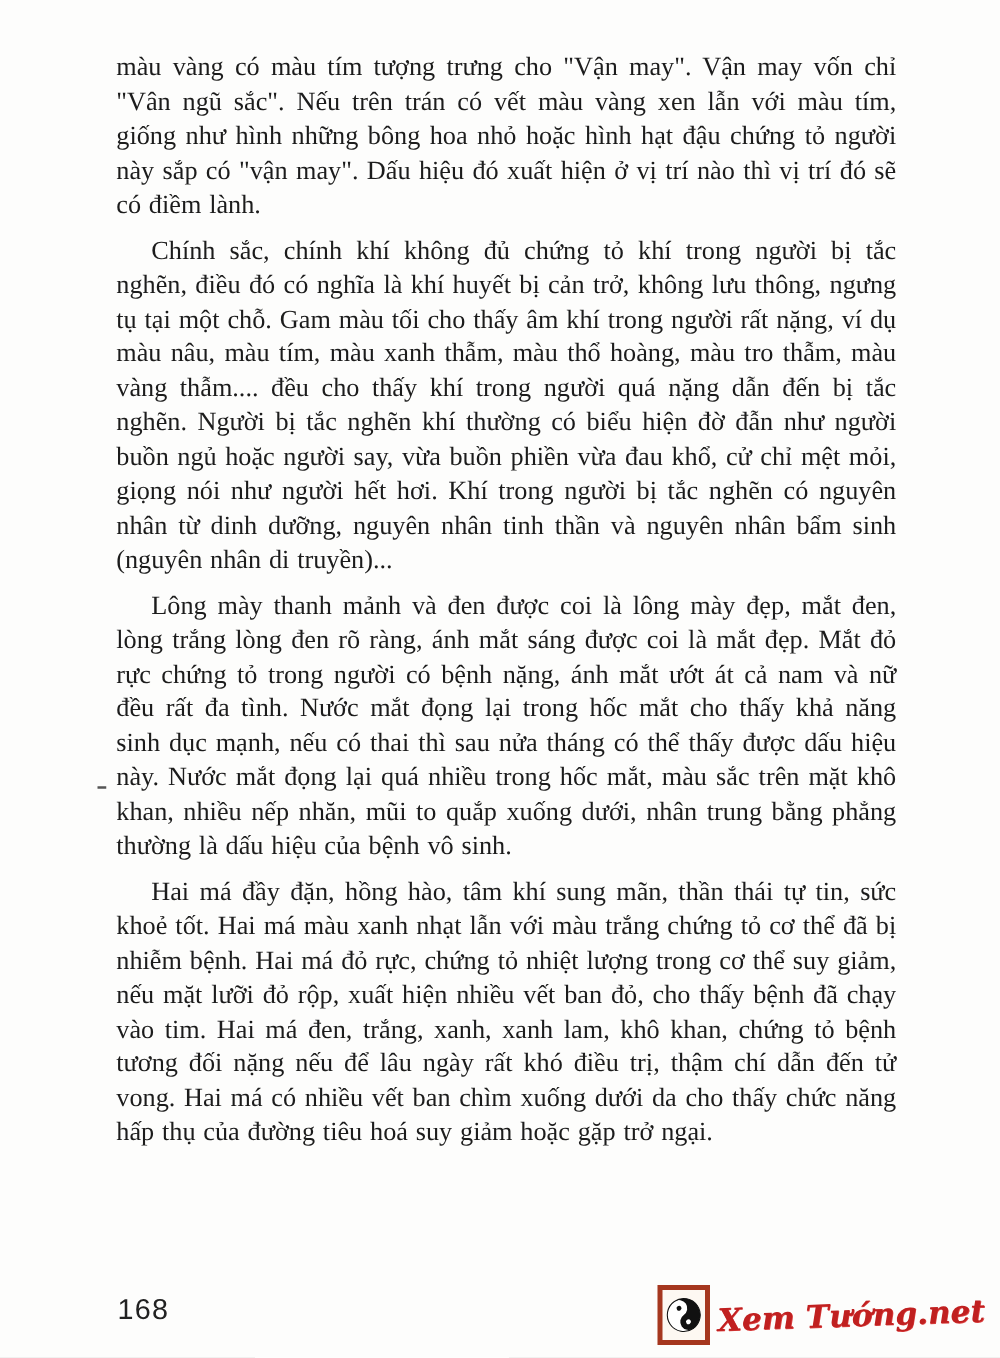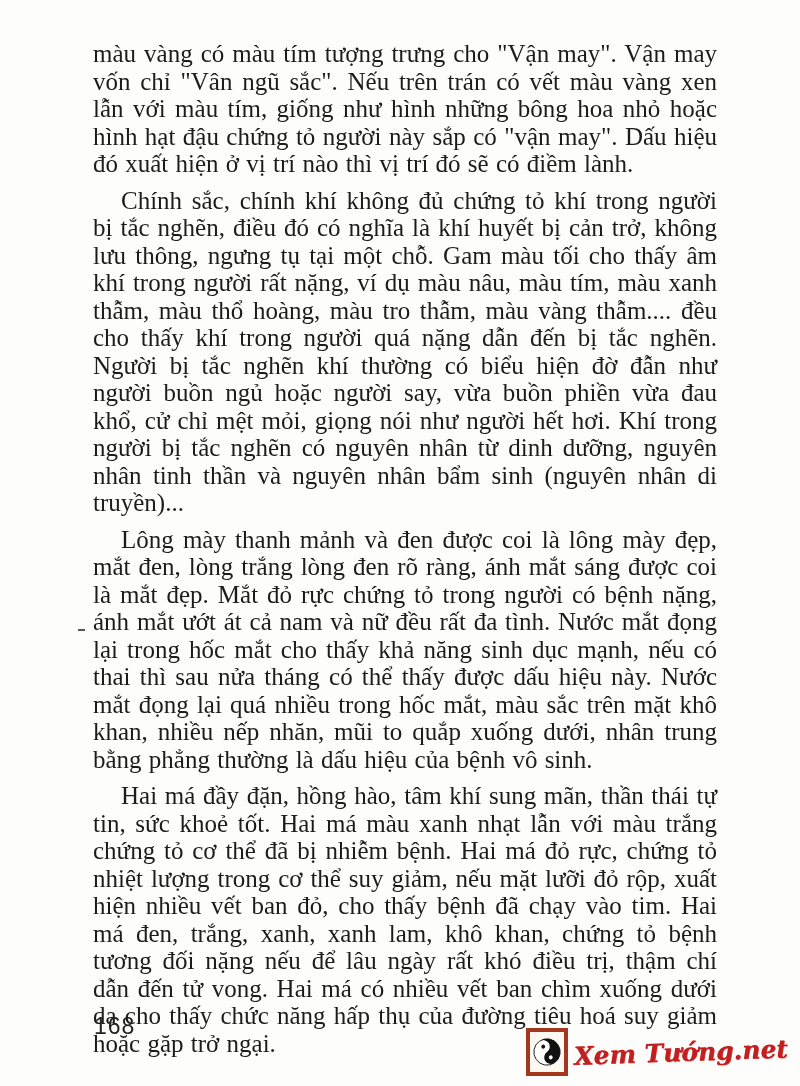--- a/index.html
+++ b/index.html
@@ -18,41 +18,41 @@
     color: #1c1c1c;
   }
   .text-block {
     position: absolute;
     top: 40px;
     left: 93px;
     width: 624px;
   }
   .text-block p {
     margin: 0 0 9px 0;
-    font-size: 25px;
+    font-size: 21px;
     line-height: 27.5px;
     text-align: justify;
     text-indent: 28px;
     word-spacing: 1px;
   }
   .text-block p.noindent {
     text-indent: 0;
   }
   .scan-dash {
     position: absolute;
     left: 78px;
     top: 629px;
     width: 7px;
     height: 2px;
     background: #555;
   }
   .page-number {
     position: absolute;
     left: 94px;
-    top: 1013px;
+    top: 1034px;
     font-size: 23px;
     letter-spacing: 1px;
     color: #222;
     font-family: "Liberation Sans", sans-serif;
   }
   .watermark {
     position: absolute;
     right: 12px;
     top: 1028px;
     display: flex;

